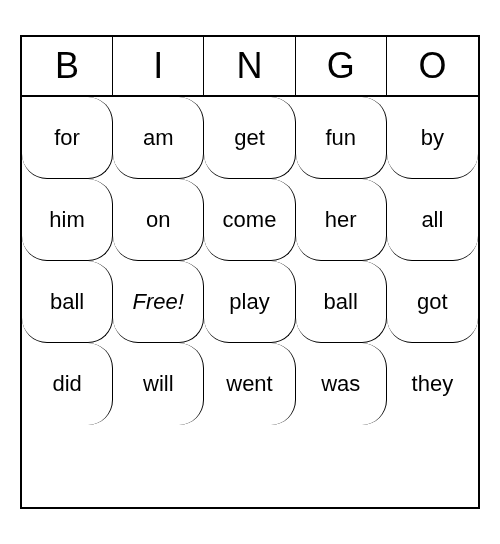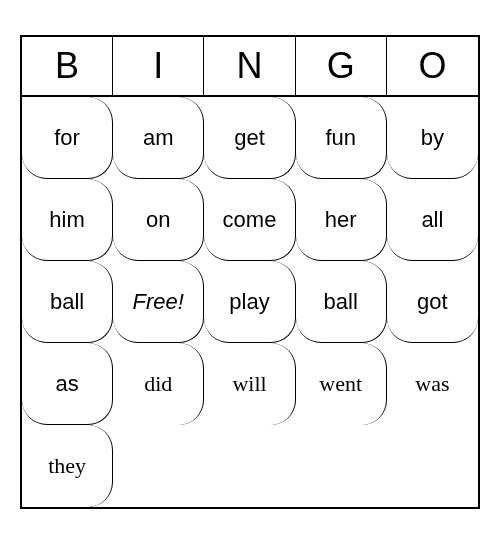--- a/index.html
+++ b/index.html
@@ -59,21 +59,20 @@
       min-height: 82px;
       border-radius: 25px;
     }
 
     .bingo-cell:nth-child(5n) {
       border-right: none;
     }
 
     .bingo-cell:nth-last-child(-n+5) {
       border-bottom: none;
-      font-family: Liberation Serif, serif;
     }
   </style>
 </head>
 <body>
 
 <div class="bingo-card">
   <div class="bingo-header">
   <div class="header-cell">B</div>
       <div class="header-cell">I</div>
       <div class="header-cell">N</div>
@@ -89,20 +88,19 @@
       <div class="bingo-cell">him</div>
       <div class="bingo-cell">on</div>
       <div class="bingo-cell">come</div>
       <div class="bingo-cell">her</div>
       <div class="bingo-cell">all</div>
       <div class="bingo-cell">ball</div>
       <div class="bingo-cell" style="font-style: italic;">Free!</div>
       <div class="bingo-cell">play</div>
       <div class="bingo-cell">ball</div>
       <div class="bingo-cell">got</div>
-      <div class="bingo-cell">as</div>
       <div class="bingo-cell">did</div>
       <div class="bingo-cell">will</div>
       <div class="bingo-cell">went</div>
       <div class="bingo-cell">was</div>
       <div class="bingo-cell">they</div>
     </div>
 </div>
 
 </body></html>

